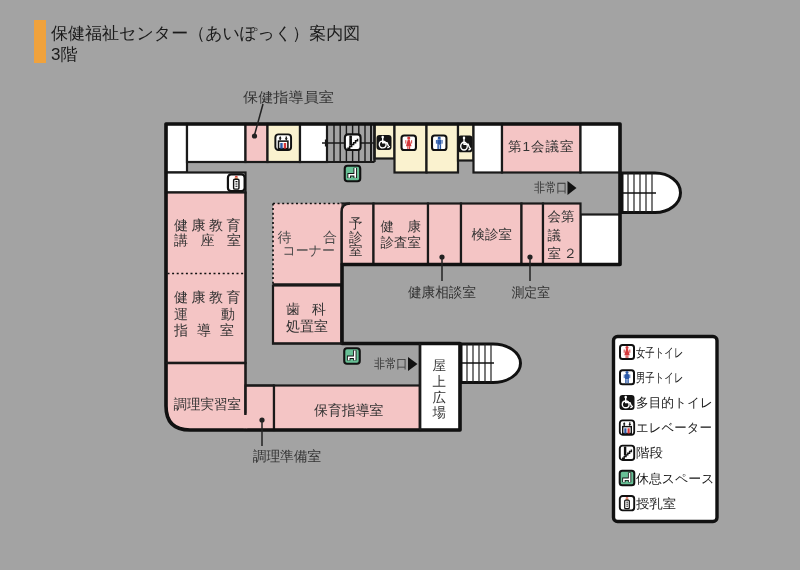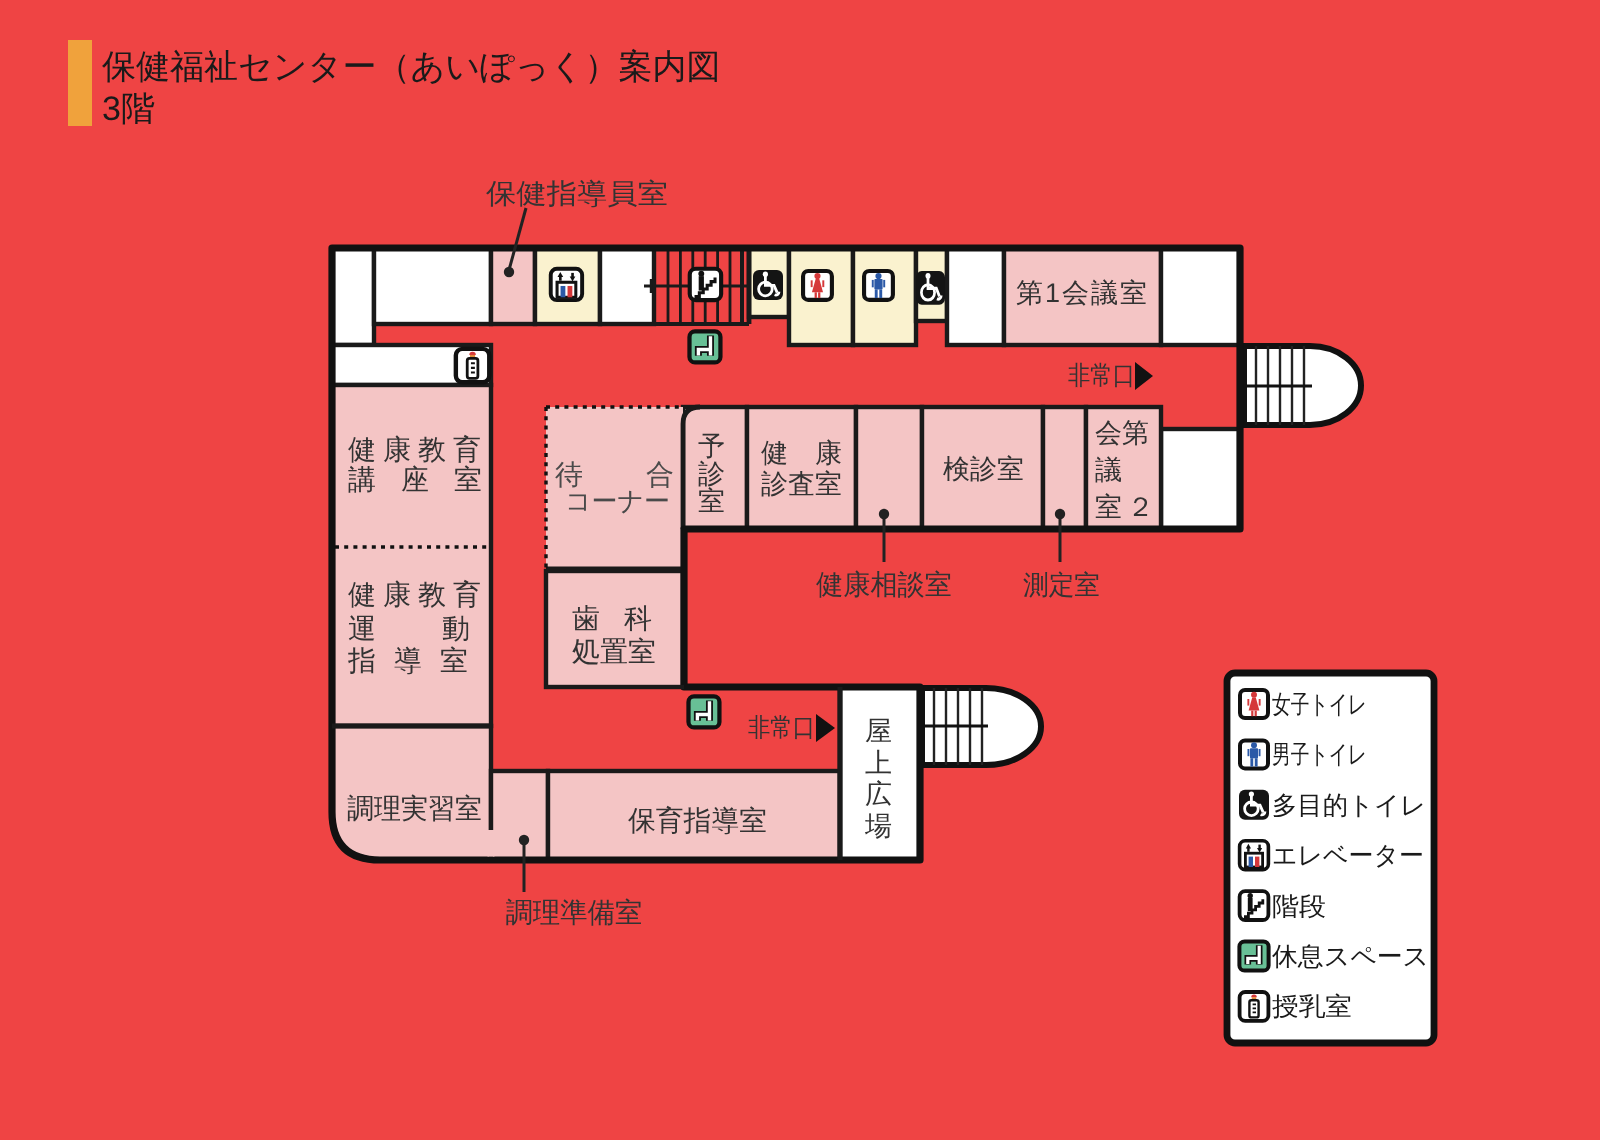--- a/index.html
+++ b/index.html
@@ -1,16 +1,16 @@
 <!DOCTYPE html>
 <html lang="ja"><head>
 <meta charset="utf-8">
 <style>
 html,body{margin:0;padding:0;background:#fff;}
-#page{position:relative;width:800px;height:570px;background:#ef4444;overflow:hidden;
+#page{position:relative;width:800px;height:570px;background:#a3a3a3;overflow:hidden;
 font-family:"Liberation Sans",sans-serif;}
 svg{position:absolute;left:0;top:0;}
 </style>
 </head>
 <body>
 <div id="page">
 <svg width="800" height="570" viewBox="0 0 800 570">
 <defs>
 
 <g id="icf">

